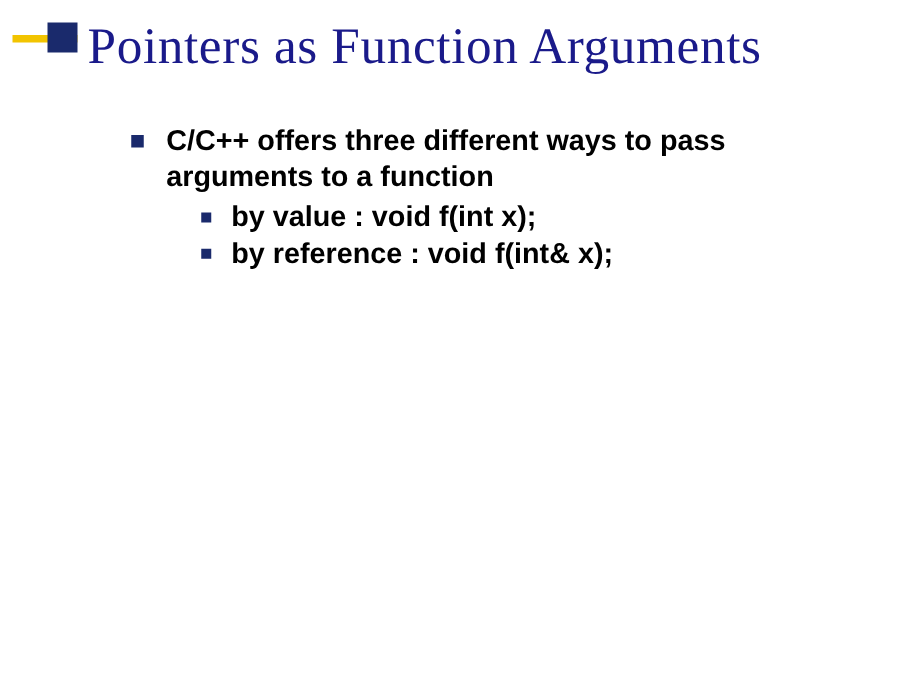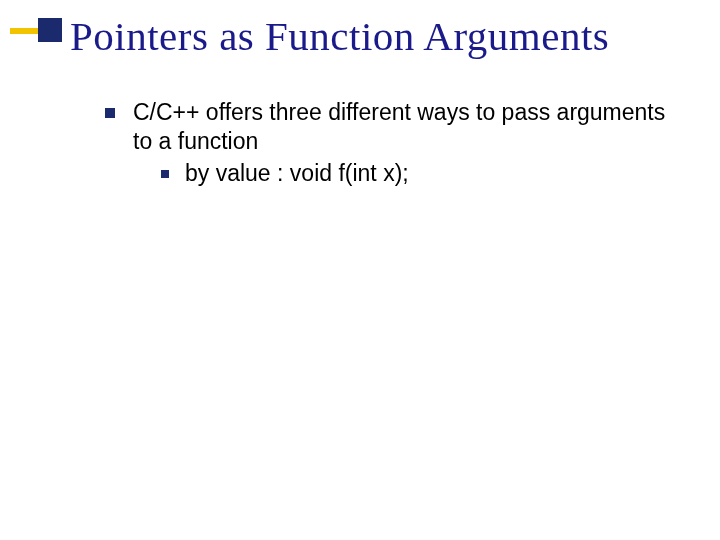--- a/index.html
+++ b/index.html
@@ -49,20 +49,21 @@
     letter-spacing: 0.5px;
     font-weight: 400;
   }
   .body {
     margin: 30px 30px 0 105px;
   }
   ul.lvl1 {
     list-style: none;
     padding: 0;
     margin: 0;
+    font-weight: bold;
   }
   ul.lvl1 > li {
     position: relative;
     padding-left: 28px;
     margin-bottom: 6px;
     font-size: 23px;
     line-height: 1.28;
     color: #000;
   }
   ul.lvl1 > li::before {
@@ -104,17 +105,18 @@
     <div class="accent-yellow"></div>
     <div class="accent-blue"></div>
     <h1 class="title">Pointers as Function Arguments</h1>
   </div>
   <div class="body">
     <ul class="lvl1">
       <li>
         <span>C/C++ offers three different ways to pass arguments to a function</span>
         <ul class="lvl2">
           <li><span>by value  :  void f(int x);</span></li>
+          <li><span>by reference : void f(int&amp; x);</span></li>
         </ul>
       </li>
     </ul>
   </div>
 </div>
 
 </body></html>

